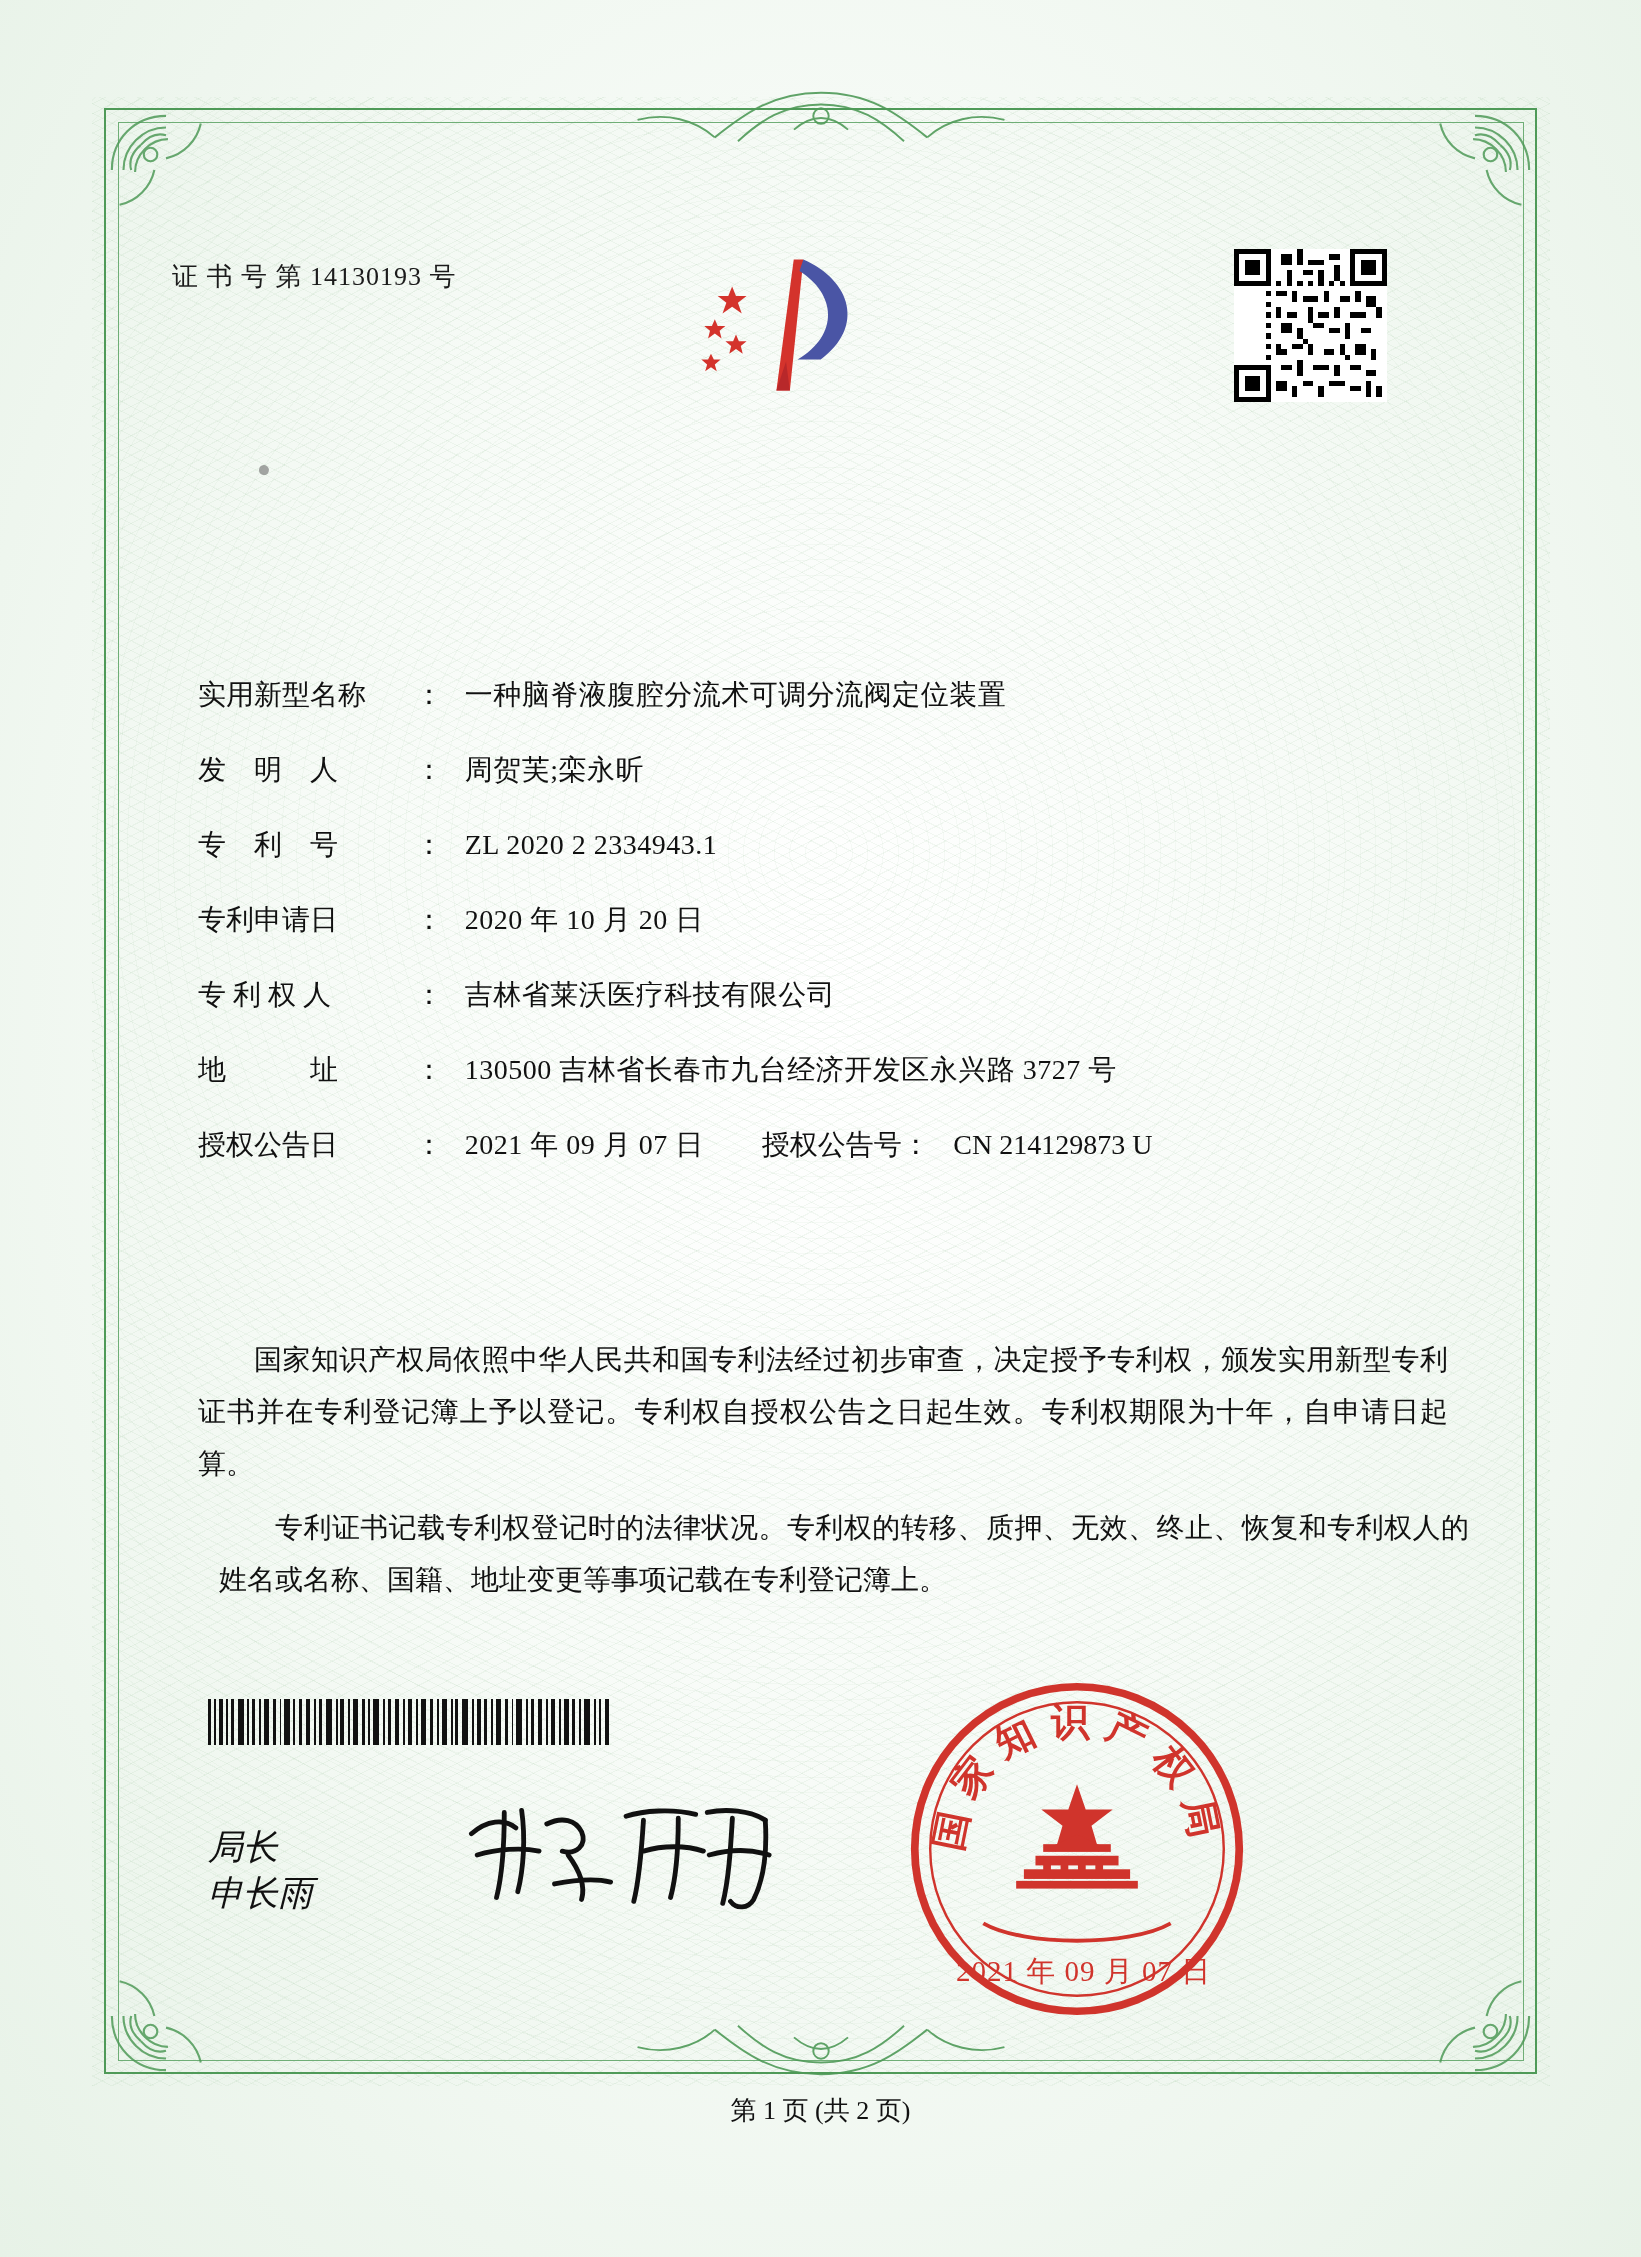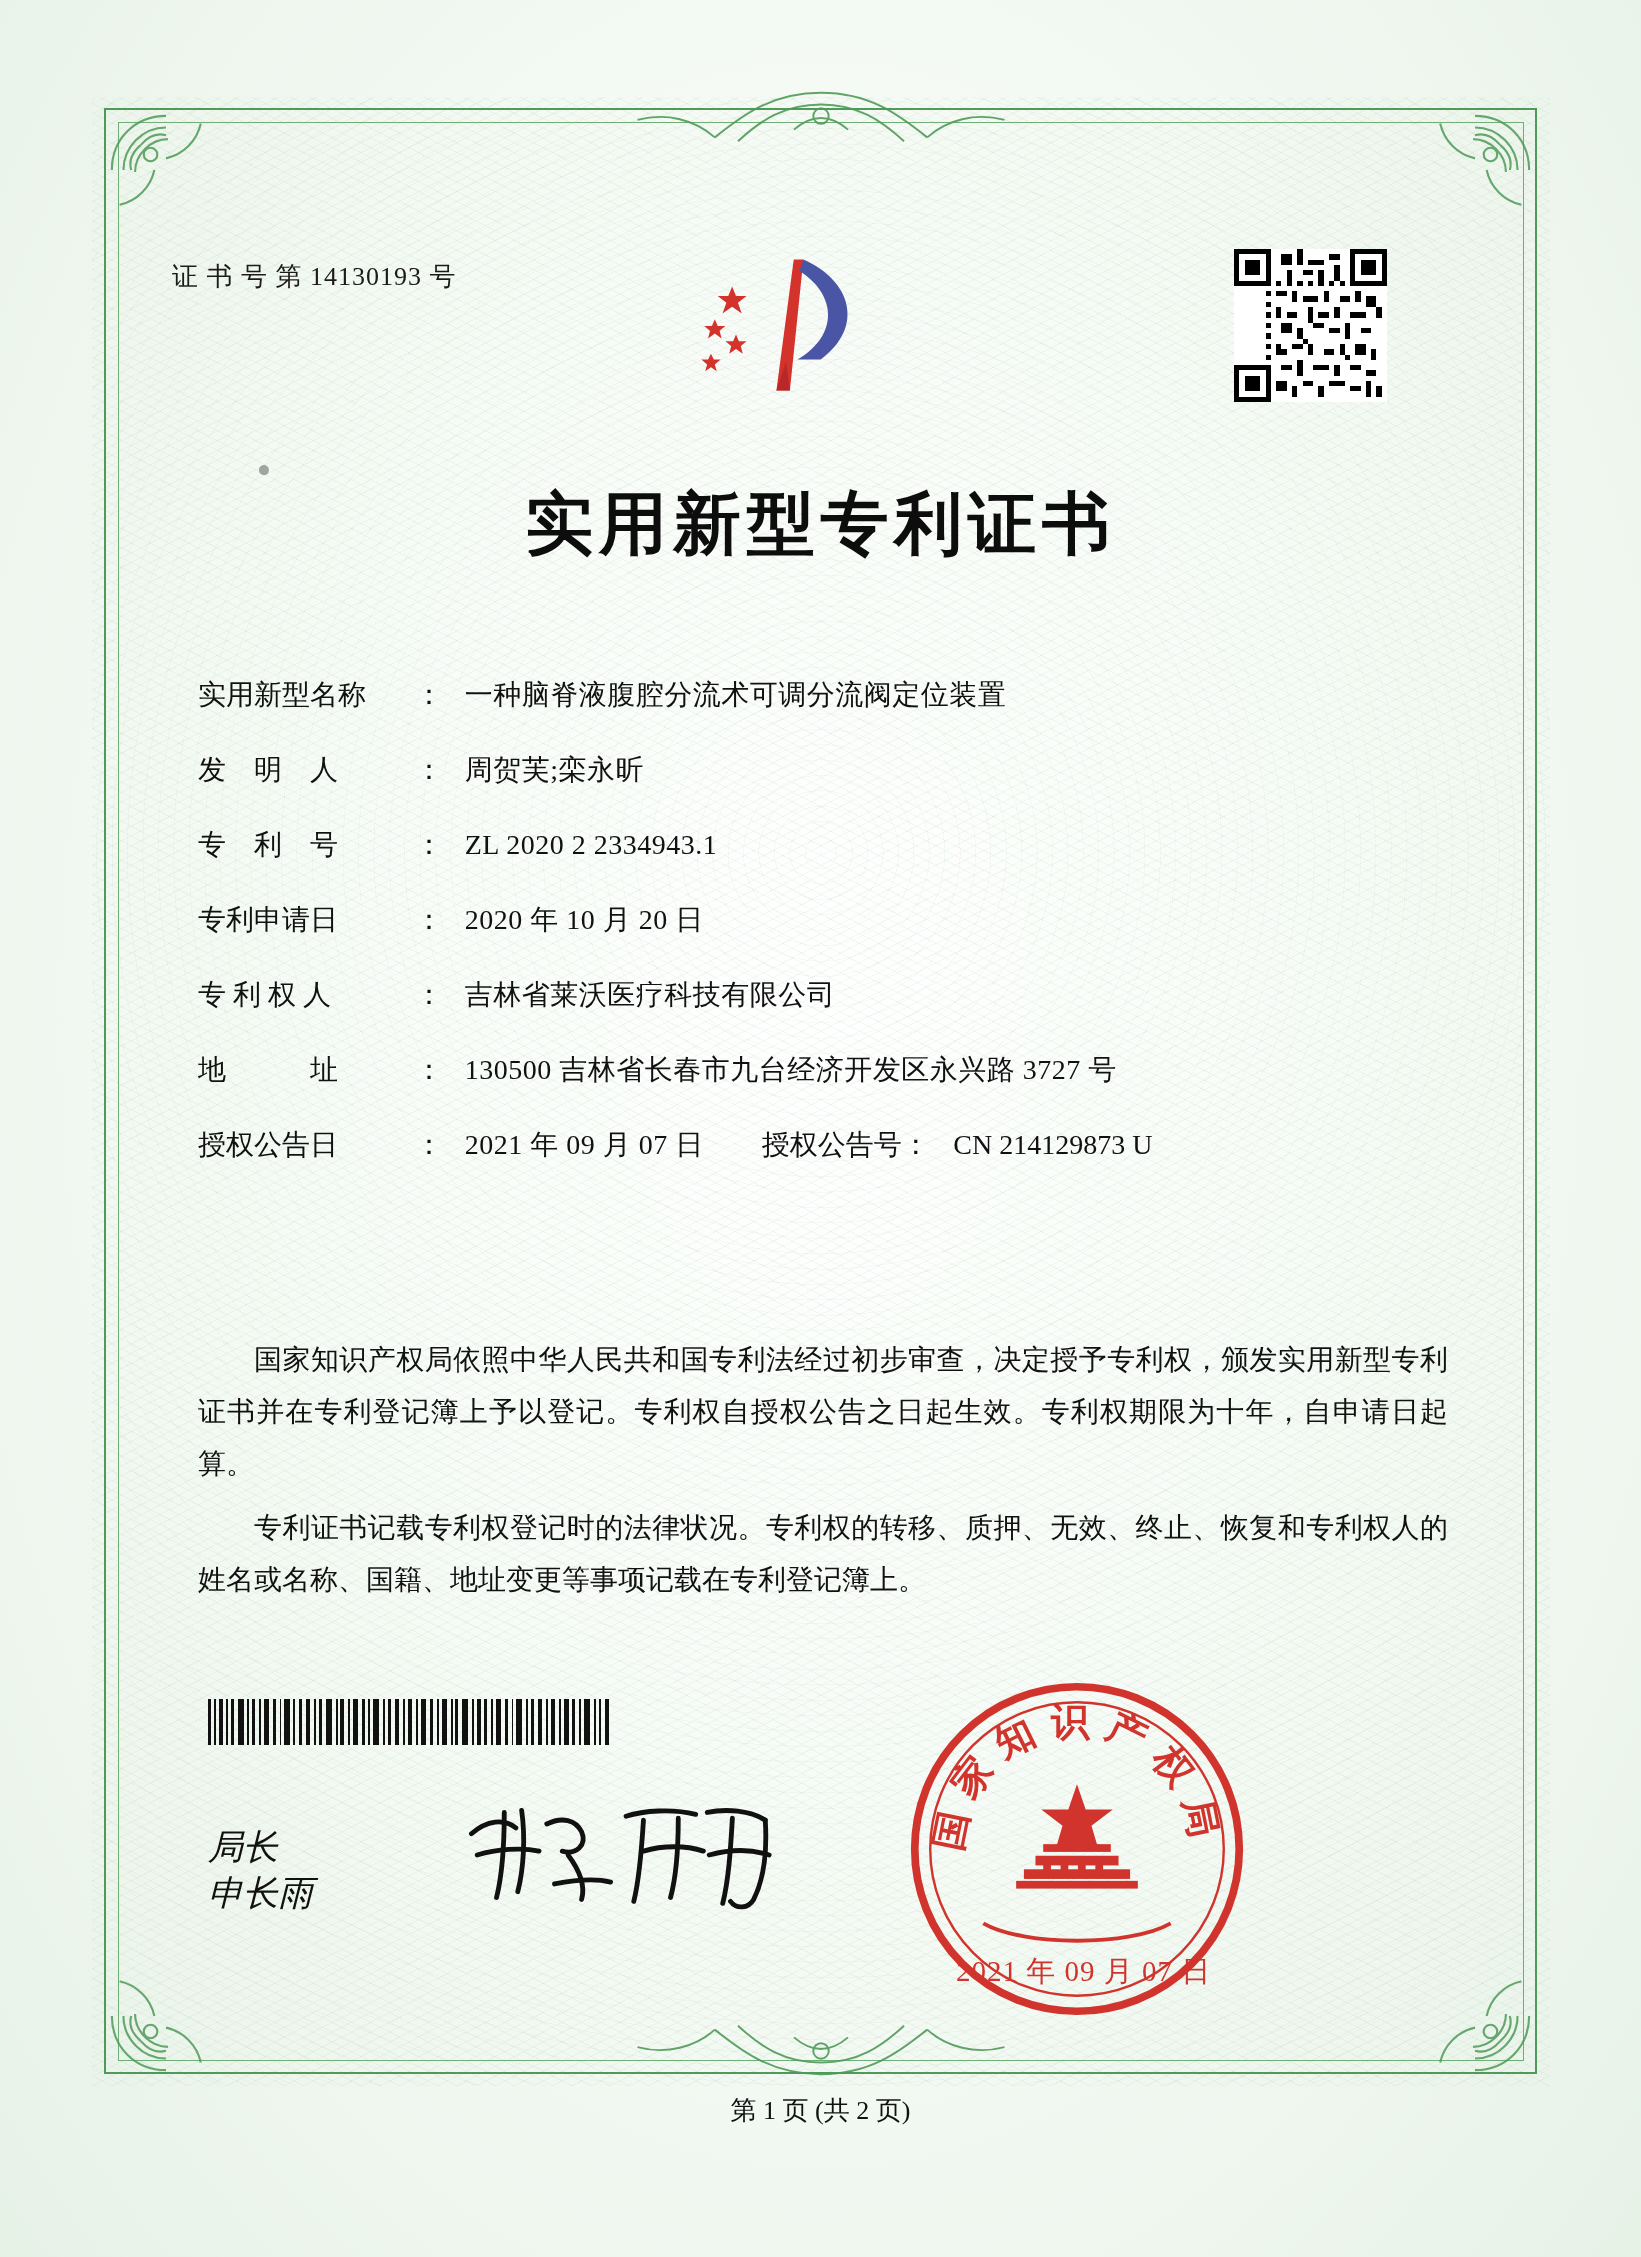--- a/index.html
+++ b/index.html
@@ -181,21 +181,21 @@
     position: absolute;
     left: 198px;
     width: 1250px;
     font-size: 28px;
     line-height: 52px;
     color: #111;
     text-align: justify;
     text-indent: 56px;
   }
   #para1 { top: 1334px; }
-  #para2 { top: 1502px; }
+  #para2 { top: 1502px; margin-left: 21px; }
 
   
   .barcode {
     position: absolute;
     left: 208px;
     top: 1699px;
     width: 406px;
     height: 46px;
   }
 
@@ -440,21 +440,20 @@
         <rect x="27" y="26" width="1" height="2"></rect>
       <rect x="9" y="19" width="1" height="1"></rect>
         <rect x="13" y="17" width="1" height="1"></rect>
       <rect x="21" y="20" width="1" height="1"></rect>
         <rect x="24" y="12" width="1" height="1"></rect>
     </g>
   </svg>
 
   <div class="dot-mark"></div>
 
-  <div class="title">实用新型专利证书</div>
 
   <div class="fields">
 
     <div class="field-row">
       <span class="f-label">实用新型名称</span>
       <span class="f-colon">：</span>
       <span class="f-value">一种脑脊液腹腔分流术可调分流阀定位装置</span>
     </div>
 
     <div class="field-row">

